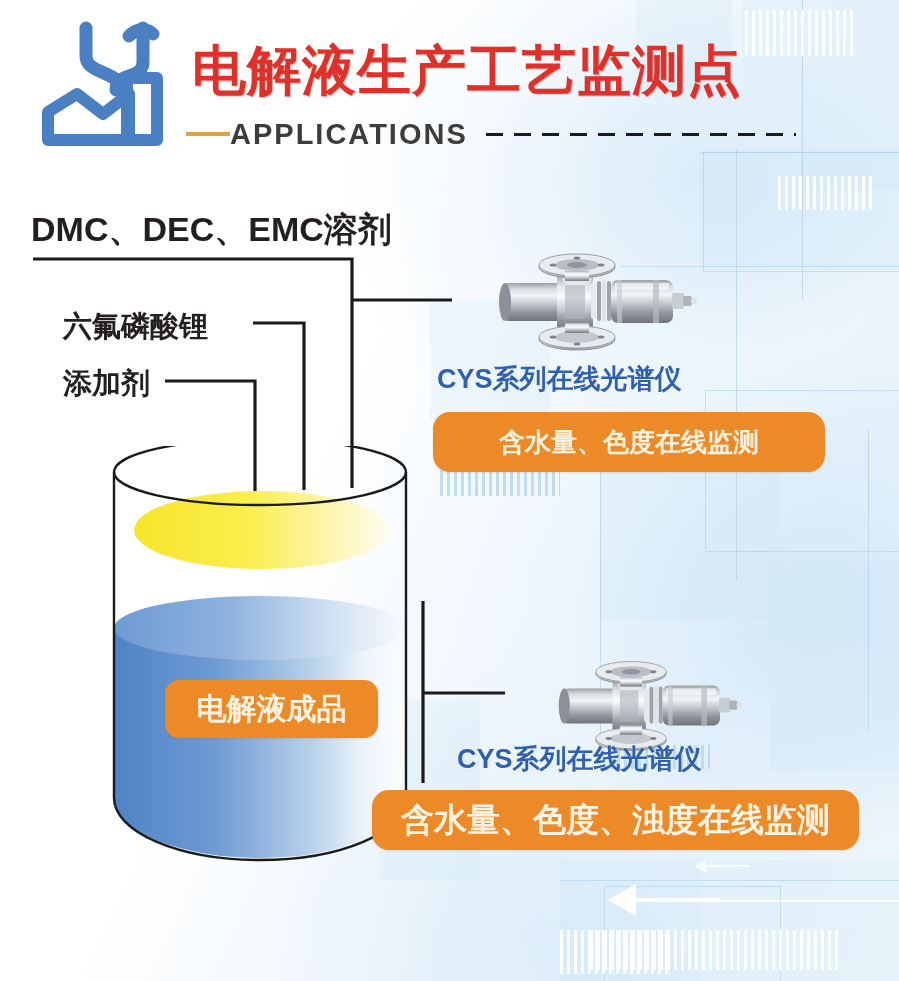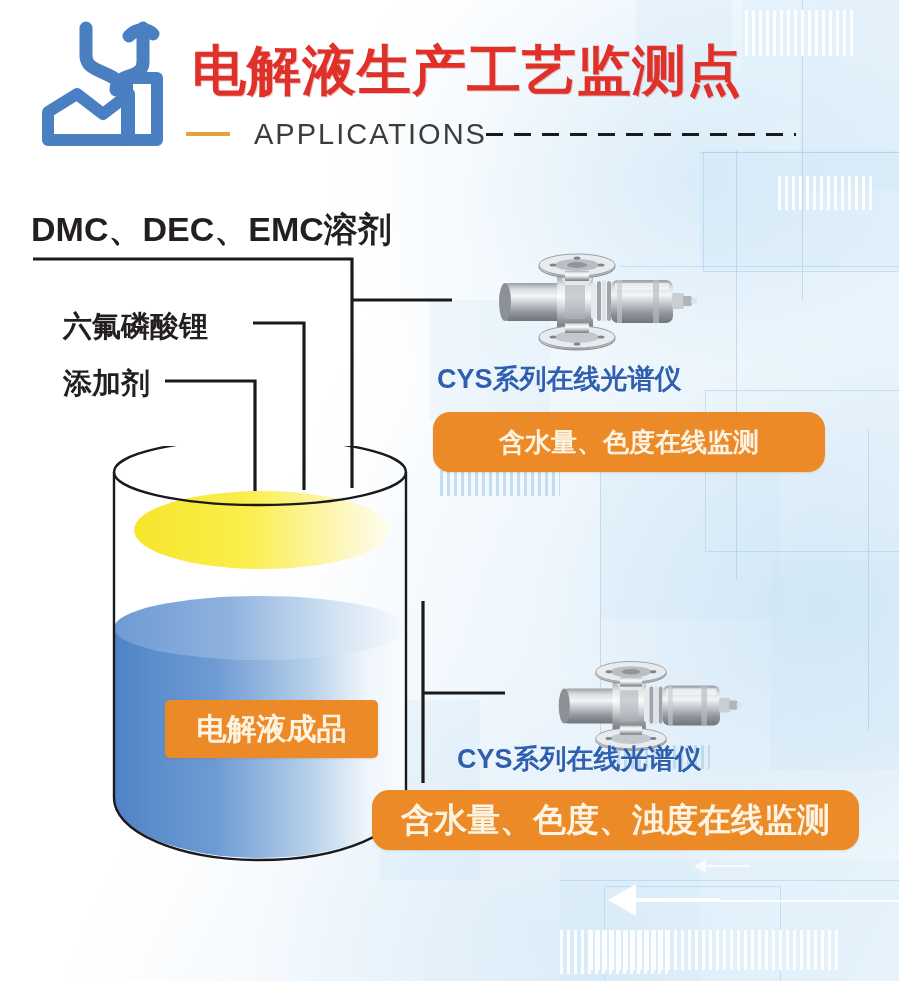--- a/index.html
+++ b/index.html
@@ -42,23 +42,23 @@
   .factory-icon{position:absolute;left:30px;top:14px;width:160px;height:148px;}
   .main-title{
     position:absolute;left:192px;top:40px;
     font-size:54px;line-height:60px;font-weight:bold;
     color:#e0302a;letter-spacing:1px;white-space:nowrap;
     text-shadow:1px 1px 0 rgba(180,30,25,.25);
   }
   .sub-row{position:absolute;left:186px;top:118px;width:700px;height:34px;}
   .sub-dash{position:absolute;left:0;top:14px;width:44px;height:4px;background:#e0a33d;}
   .sub-text{
-    position:absolute;left:68px;top:0px;
+    position:absolute;left:44px;top:0px;
     font-size:29px;line-height:32px;letter-spacing:2px;
-    color:#3c3c3c;font-weight:400;white-space:nowrap;
+    color:#3c3c3c;font-weight:700;white-space:nowrap;
   }
   .sub-dashline{
     position:absolute;left:300px;top:15px;width:310px;height:3px;
     background:repeating-linear-gradient(90deg,#1a1a1a 0px,#1a1a1a 17px,transparent 17px,transparent 28px);
   }
 
   
   .lab{position:absolute;color:#231f20;font-weight:bold;white-space:nowrap;}
   .lab-solvent{left:31px;top:209px;font-size:34px;line-height:40px;letter-spacing:0px;}
   .lab-salt{left:63px;top:308px;font-size:29px;line-height:36px;}
@@ -85,21 +85,21 @@
 
   .badge{
     position:absolute;background:#ed8a28;border-radius:17px;
     display:flex;align-items:center;justify-content:center;
     color:#fdf3e2;font-weight:bold;white-space:nowrap;
     box-shadow:0 1px 2px rgba(150,90,20,.18);
   }
   .badge-1{left:433px;top:412px;width:392px;height:60px;font-size:26px;}
   .badge-2{left:372px;top:790px;width:487px;height:60px;font-size:33px;}
   .badge-tank{
-    left:165px;top:700px;width:213px;height:58px;font-size:30px;border-radius:5px;
+    left:165px;top:680px;width:213px;height:58px;font-size:30px;border-radius:14px;
   }
 </style>
 </head>
 <body>
 
 <div id="stage">
 
   <div class="bg">
     <div class="bg-base"></div>
 

